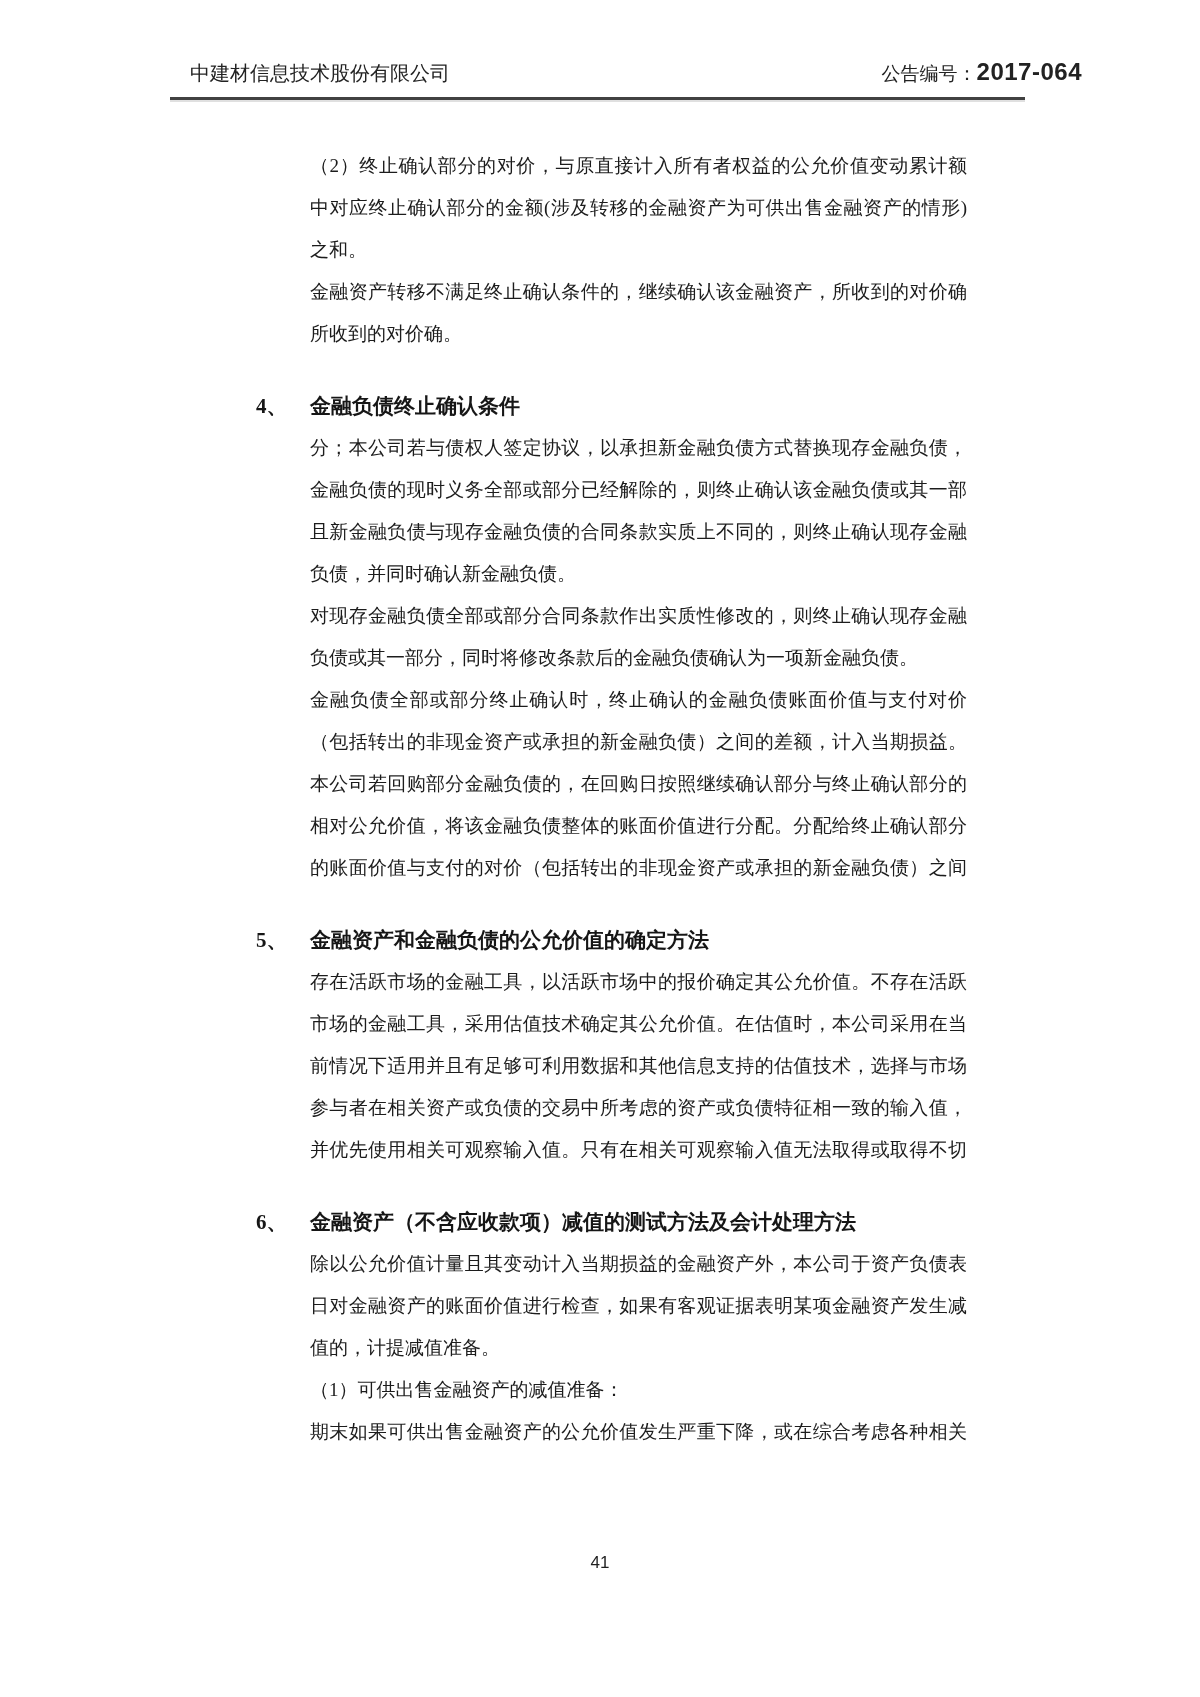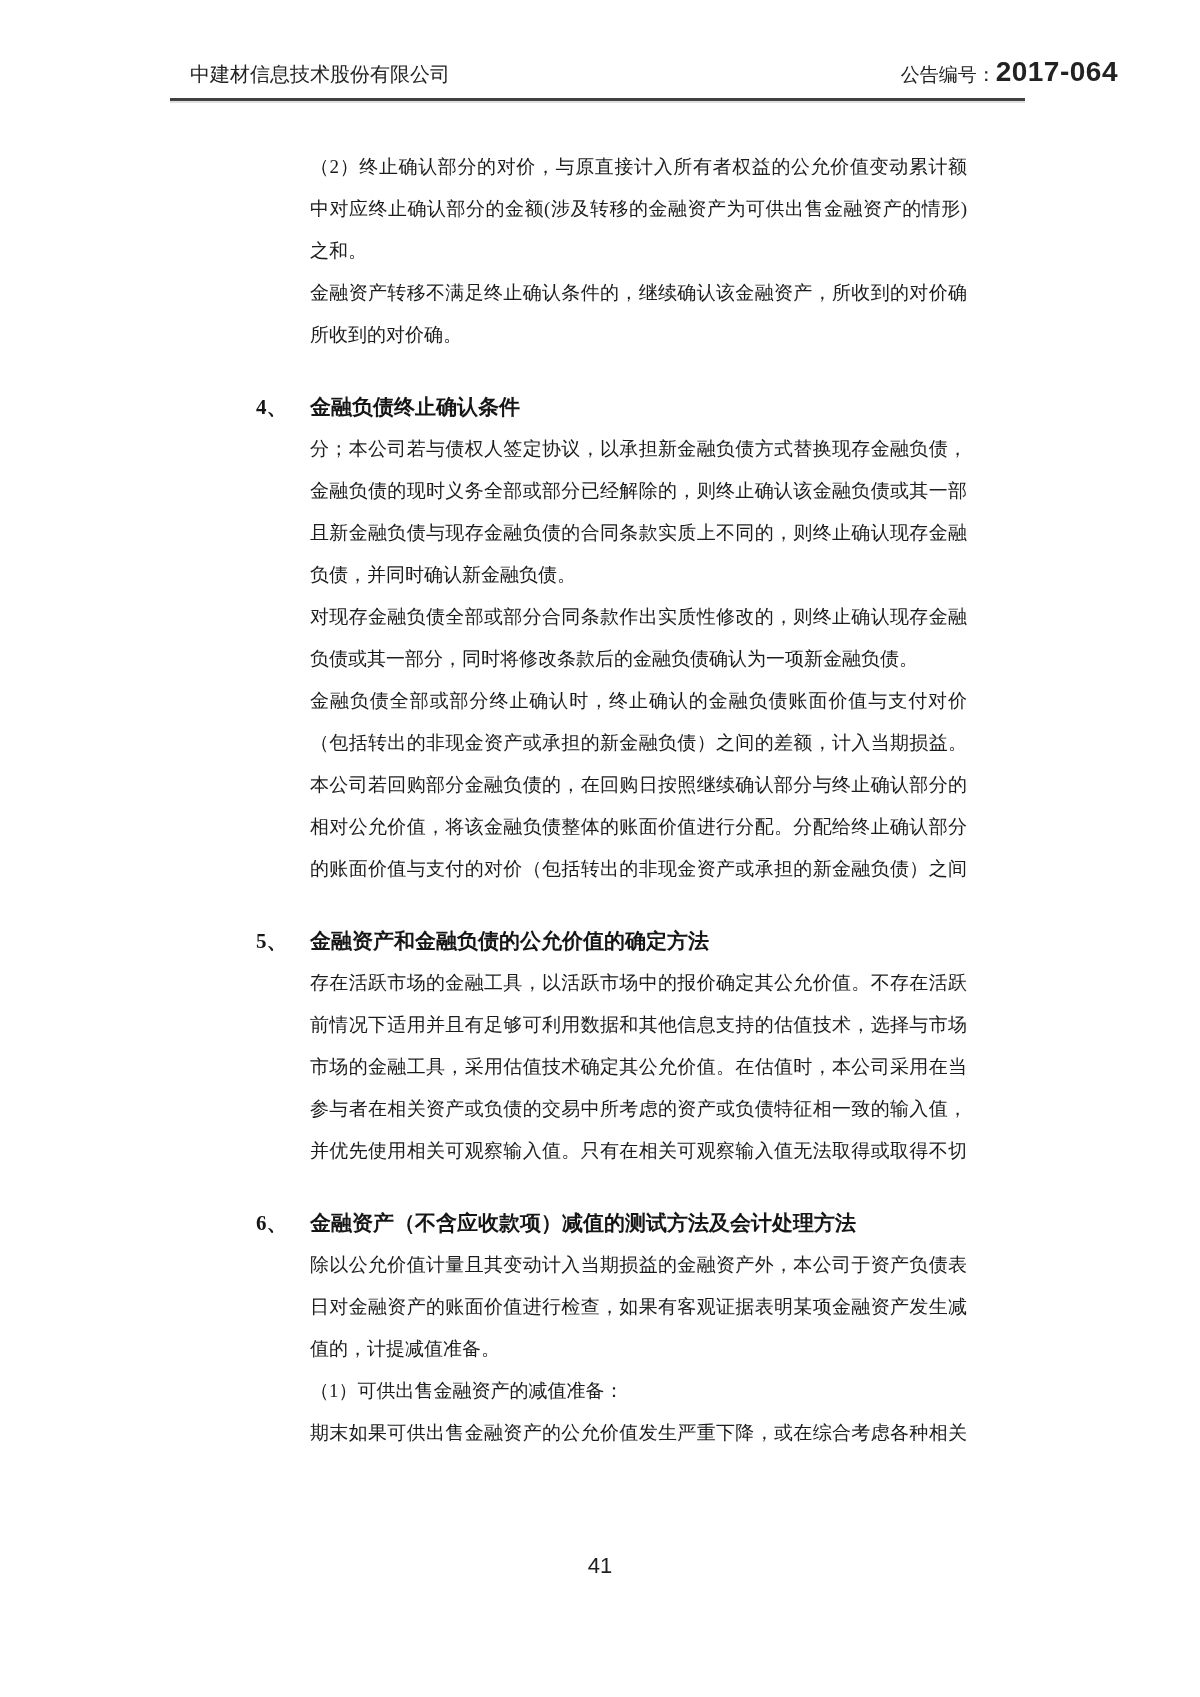--- a/index.html
+++ b/index.html
@@ -9,28 +9,28 @@
     height: 1697px;
     background: #ffffff;
     overflow: hidden;
     color: #1c1c1c;
     font-family: "Liberation Serif", "DejaVu Serif", serif;
   }
   .header {
     display: flex;
     justify-content: space-between;
     align-items: baseline;
-    padding: 58px 82px 0 190px;
+    padding: 58px 118px 0 190px;
     font-family: "Liberation Sans", "DejaVu Sans", sans-serif;
     font-size: 20px;
     line-height: 28px;
     color: #222;
   }
   .hdr-right { font-size: 19px; }
-  .hdr-right .num { font-weight: bold; font-size: 28px; letter-spacing: 0.5px; }
+  .hdr-right .num { font-weight: bold; font-size: 24px; letter-spacing: 0.5px; }
   .header-rule {
     margin: 9px 175px 0 170px;
     border-top: 3px solid #414141;
     box-shadow: 0 2px 0 rgba(0,0,0,0.12);
   }
   .content {
     margin-top: 45px;
     margin-left: 310px;
     width: 657px;
     font-size: 19px;
@@ -61,21 +61,21 @@
     flex: 0 0 54px;
     font-family: "Liberation Serif", "DejaVu Serif", serif;
   }
   .footer {
     position: absolute;
     top: 1553px;
     left: 0;
     width: 1200px;
     text-align: center;
     font-family: "Liberation Sans", "DejaVu Sans", sans-serif;
-    font-size: 22px;
+    font-size: 17px;
     color: #1f1f1f;
   }
 </style>
 </head>
 <body>
 
 <div class="page">
 
   <div class="header">
     <span>中建材信息技术股份有限公司</span>
@@ -110,22 +110,22 @@
       <div class="line j">相对公允价值，将该金融负债整体的账面价值进行分配。分配给终止确认部分</div>
       <div class="line j">的账面价值与支付的对价（包括转出的非现金资产或承担的新金融负债）之间</div>
     </div>
 
     <div class="heading">
       <span class="hnum">5、</span>
       <span class="htitle">金融资产和金融负债的公允价值的确定方法</span>
     </div>
     <div>
       <div class="line j">存在活跃市场的金融工具，以活跃市场中的报价确定其公允价值。不存在活跃</div>
+      <div class="line j">市场的金融工具，采用估值技术确定其公允价值。在估值时，本公司采用在当</div>
       <div class="line j">前情况下适用并且有足够可利用数据和其他信息支持的估值技术，选择与市场</div>
-      <div class="line j">市场的金融工具，采用估值技术确定其公允价值。在估值时，本公司采用在当</div>
       <div class="line j">参与者在相关资产或负债的交易中所考虑的资产或负债特征相一致的输入值，</div>
       <div class="line j">并优先使用相关可观察输入值。只有在相关可观察输入值无法取得或取得不切</div>
     </div>
 
     <div class="heading">
       <span class="hnum">6、</span>
       <span class="htitle">金融资产（不含应收款项）减值的测试方法及会计处理方法</span>
     </div>
     <div>
       <div class="line j">除以公允价值计量且其变动计入当期损益的金融资产外，本公司于资产负债表</div>

